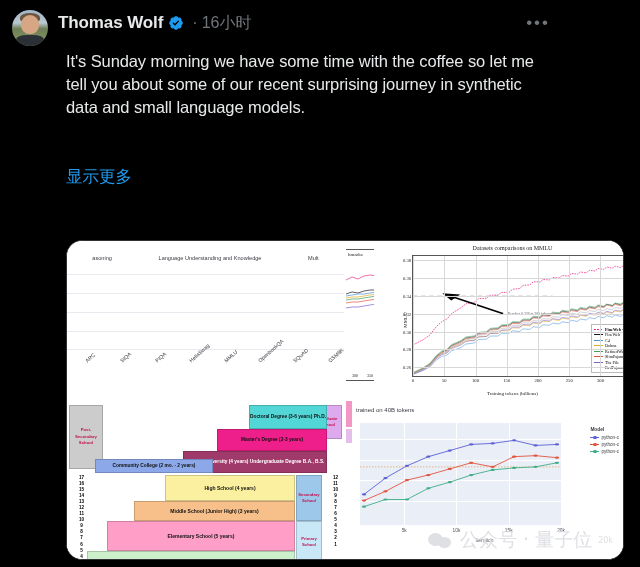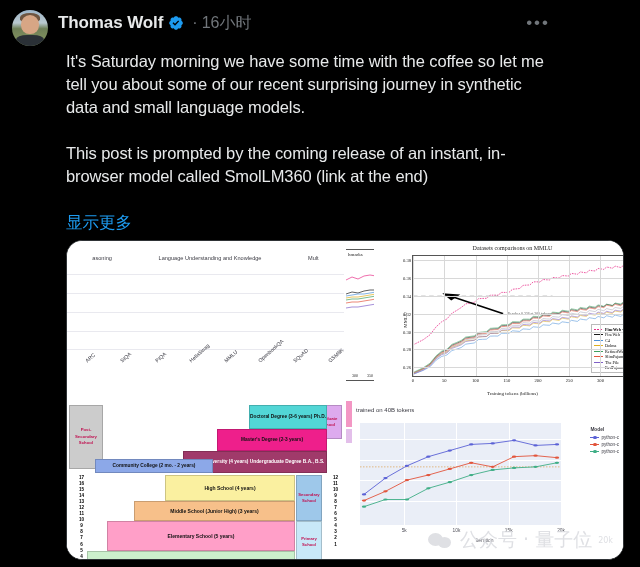--- a/index.html
+++ b/index.html
@@ -287,23 +287,22 @@
           <path fill="#1d9bf0" d="M20.396 11c-.018-.646-.215-1.275-.57-1.816-.354-.54-.852-.972-1.438-1.246.223-.607.27-1.264.14-1.897-.131-.634-.437-1.218-.882-1.687-.47-.445-1.053-.75-1.687-.882-.633-.13-1.29-.083-1.897.14-.273-.587-.704-1.086-1.245-1.44S11.647 1.62 11 1.604c-.646.017-1.273.213-1.813.568s-.969.854-1.24 1.44c-.608-.223-1.267-.272-1.902-.14-.635.13-1.22.436-1.69.882-.445.47-.749 1.055-.878 1.688-.13.633-.08 1.29.144 1.896-.587.274-1.087.705-1.443 1.245-.356.54-.555 1.17-.574 1.817.02.647.218 1.276.574 1.816.356.54.856.972 1.443 1.245-.224.606-.274 1.263-.144 1.896.13.634.433 1.218.877 1.688.47.443 1.054.747 1.687.878.633.132 1.29.084 1.897-.136.274.586.705 1.084 1.246 1.439.54.354 1.17.551 1.816.569.647-.016 1.276-.213 1.817-.567s.972-.854 1.245-1.44c.604.239 1.266.296 1.903.164.636-.132 1.22-.447 1.68-.907.46-.46.776-1.044.908-1.681s.075-1.299-.165-1.903c.586-.274 1.084-.705 1.439-1.246.354-.54.551-1.17.569-1.816zM9.662 14.85l-3.429-3.428 1.293-1.302 2.072 2.072 4.4-4.794 1.347 1.246z"></path>
         </svg>
       </span>
       <span class="sep">·</span>
       <span class="time">16小时</span>
       <span class="more-btn">•••</span>
     </div>
   </div>
 
   <div class="tweet-body">
-    <p>It's Saturday morning we have some time with the coffee so let me tell you about some of our recent surprising journey in synthetic data and small language models.</p>
+    <p>It's Sunday morning we have some time with the coffee so let me tell you about some of our recent surprising journey in synthetic data and small language models.</p>
     <div class="para-gap"></div>
-    <p>This post is prompted by the coming release of an instant, in-browser model called SmolLM360 (link at the end)</p>
     <div class="para-gap"></div>
     <span class="show-more">显示更多</span>
   </div>
 
   <div class="media-card">
 
     <div class="quad">
       <div class="barchart">
         <div class="bc-titles">
           <span>asoning</span>

